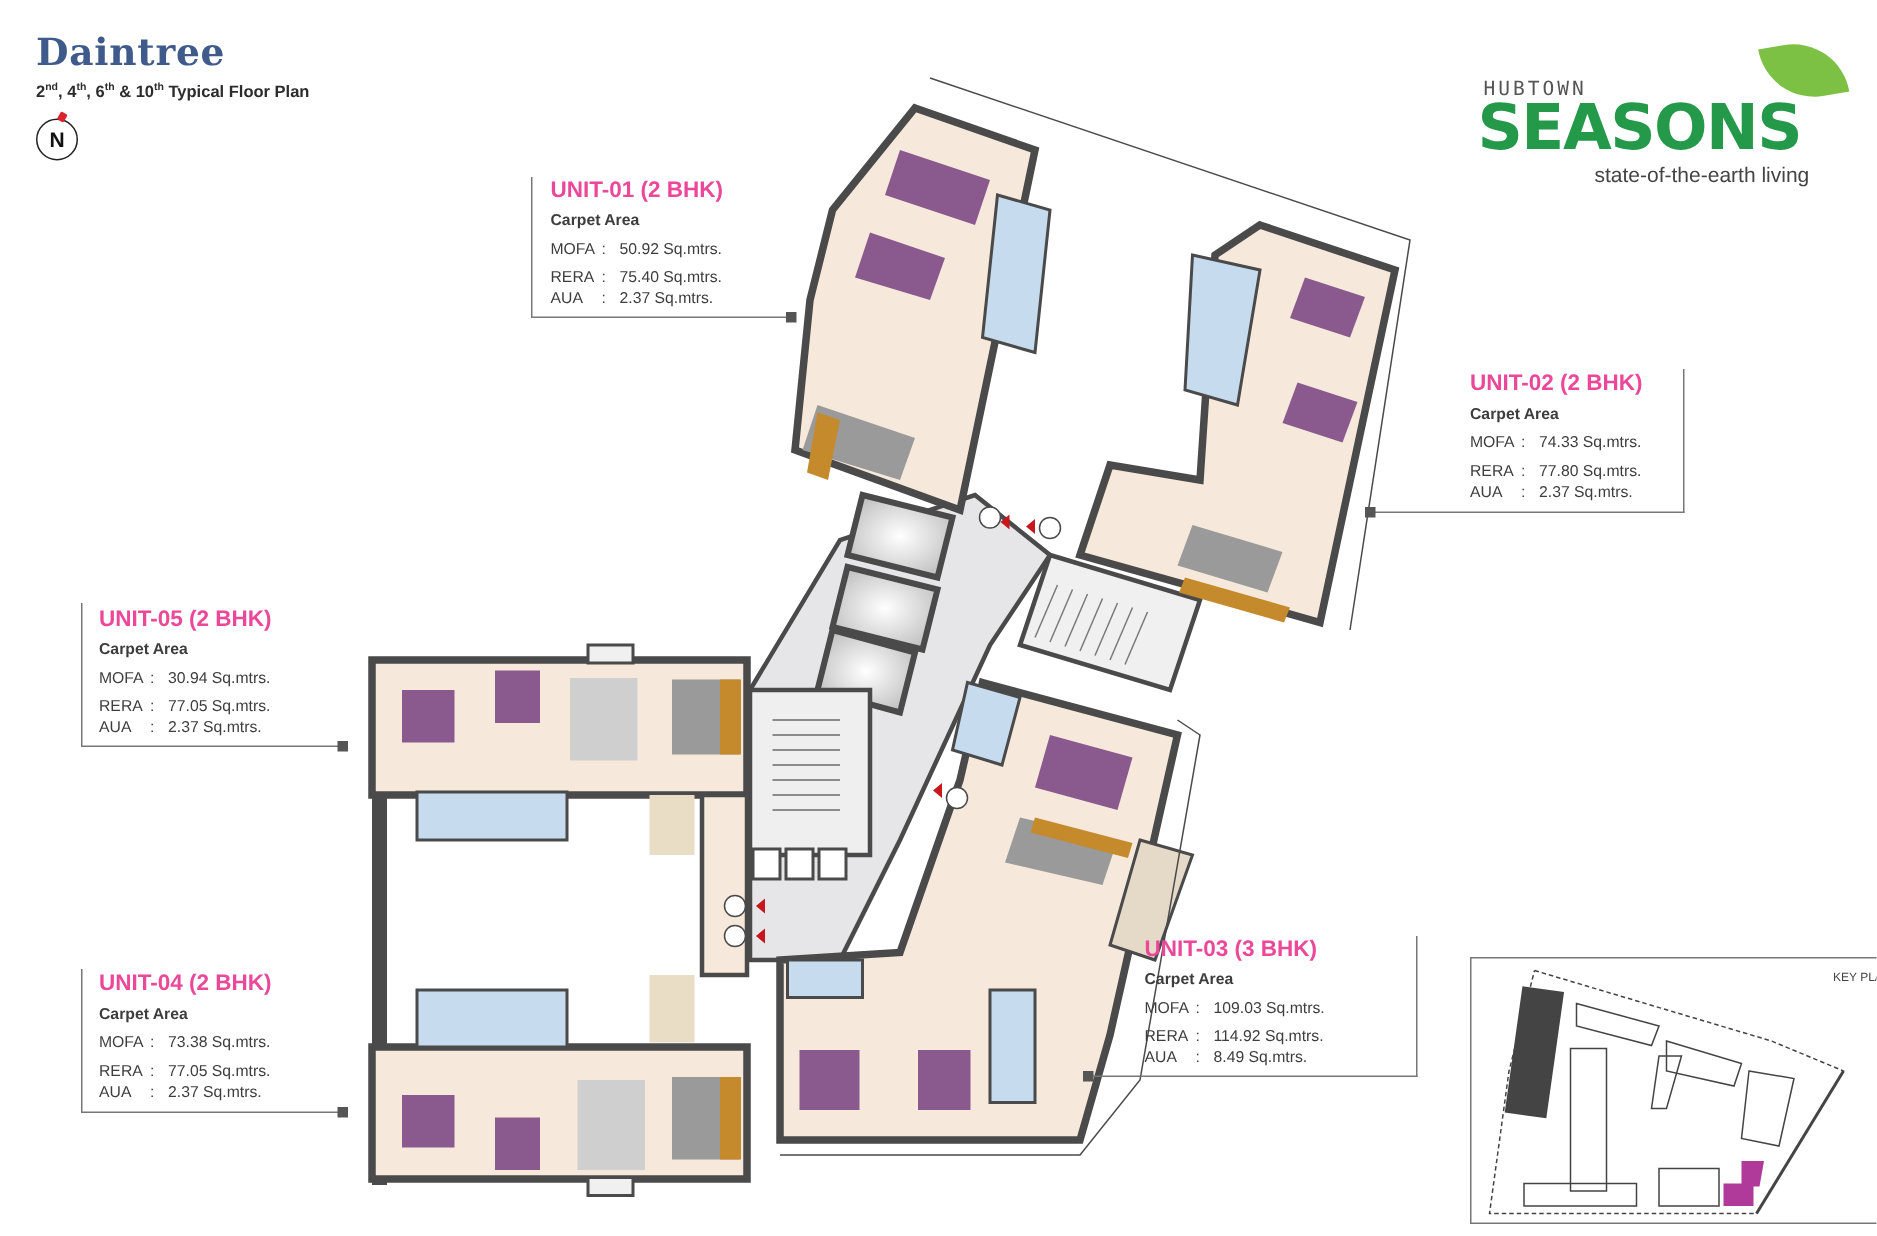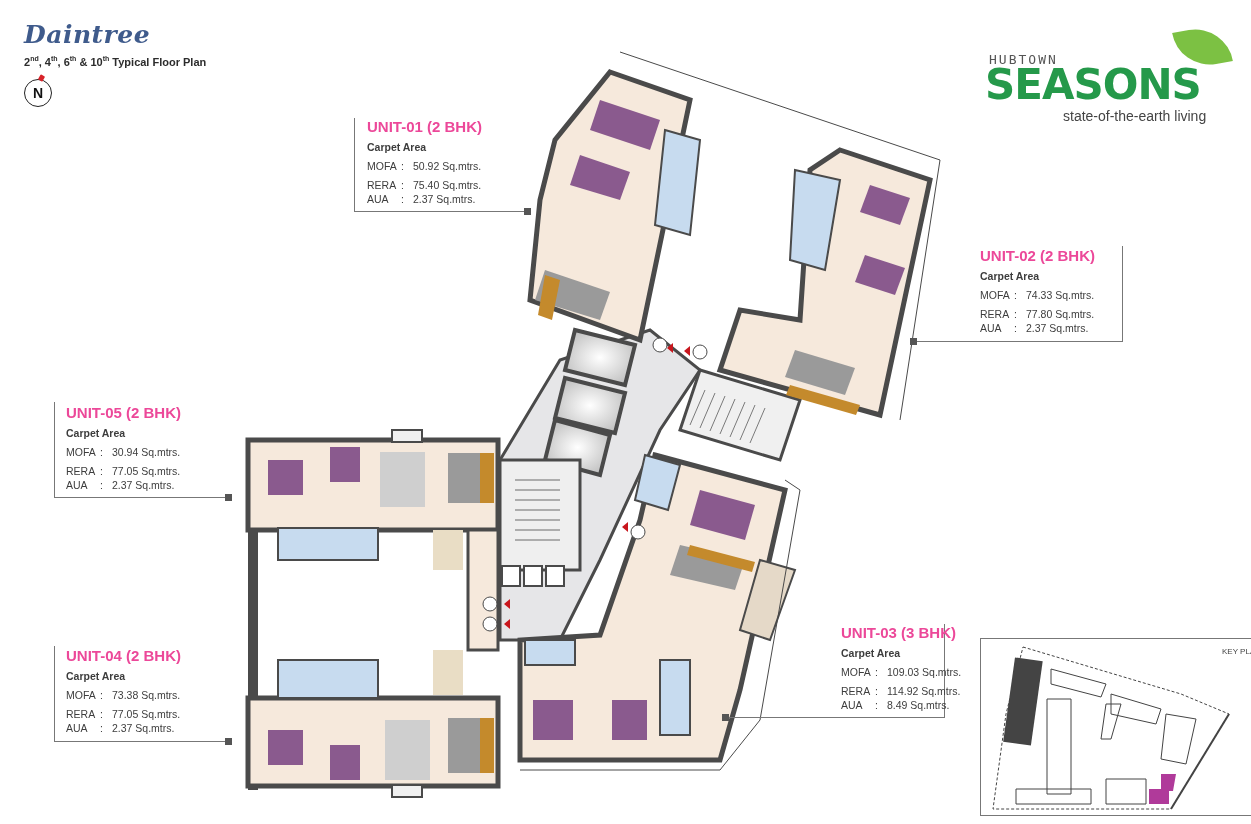--- a/index.html
+++ b/index.html
@@ -1,19 +1,19 @@
 <!DOCTYPE html>
 <html><head>
 <meta charset="utf-8">
 <style>
   * { box-sizing: border-box; margin: 0; padding: 0; }
   html, body { width: 1251px; height: 824px; background: #ffffff; overflow: hidden; }
   body { position: relative; font-family: "Liberation Sans", sans-serif; color: #3a3a3a; }
 
-  .brand-title { position: absolute; left: 24px; top: 20px; font-family: "DejaVu Serif", serif; font-style: italic; font-weight: bold; font-size: 25px; color: #3f5b8c; letter-spacing: 0.5px; }
+  .brand-title { position: absolute; left: 24px; top: 20px; font-family: "DejaVu Serif", serif; font-weight: bold; font-size: 25px; color: #3f5b8c; letter-spacing: 0.5px; }
   .subtitle { position: absolute; left: 24px; top: 55px; font-size: 11px; font-weight: bold; color: #2c2c2c; }
   .subtitle sup { font-size: 7px; }
   .compass { position: absolute; left: 24px; top: 79px; width: 28px; height: 28px; border: 1.5px solid #222; border-radius: 50%; display: flex; align-items: center; justify-content: center; font-weight: bold; font-size: 14px; color: #111; }
   .compass::after { content: ""; position: absolute; top: -5px; left: 14px; width: 5px; height: 6px; background: #d8232a; transform: rotate(30deg); border-radius: 1px; }
 
   .logo { position: absolute; left: 985px; top: 28px; width: 250px; height: 100px; }
   .logo-hubtown { position: absolute; left: 4px; top: 24px; font-size: 13px; letter-spacing: 2px; color: #555; font-family: "DejaVu Sans Mono", monospace; }
   .logo-seasons { position: absolute; left: 0; top: 36px; font-size: 42px; font-weight: bold; color: #25994a; letter-spacing: -1px; font-family: "DejaVu Sans", sans-serif; line-height: 42px; }
   .logo-leaf { position: absolute; left: 190px; top: 0px; width: 55px; height: 38px; background: #7cc143; border-radius: 0 45px 0 45px; transform: rotate(-10deg); }
   .logo-tag { position: absolute; left: 78px; top: 80px; font-size: 14px; color: #444; }
@@ -256,21 +256,21 @@
   <div class="row">
       <span class="k">AUA</span>
       <span class="c">:</span>
       <span>2.37 Sq.mtrs.</span>
     </div>
 </div>
 
 <div class="leader" style="left:944px; top:624px; height:94px; border-left-width:1px;"></div>
 <div class="leader" style="left:726px; top:717px; width:219px; border-top-width:1px;"></div>
 <div class="dot" style="left:722px; top:714px;"></div>
-<div class="unit-card" style="left:841px; top:624px;">
+<div class="unit-card" style="left:763px; top:624px;">
   <div class="u-title">UNIT-03 (3 BHK)</div>
   <div class="u-sub">Carpet Area</div>
   <div class="row gap">
       <span class="k">MOFA</span>
       <span class="c">:</span>
       <span>109.03 Sq.mtrs.</span>
     </div>
   <div class="row">
       <span class="k">RERA</span>
       <span class="c">:</span>

